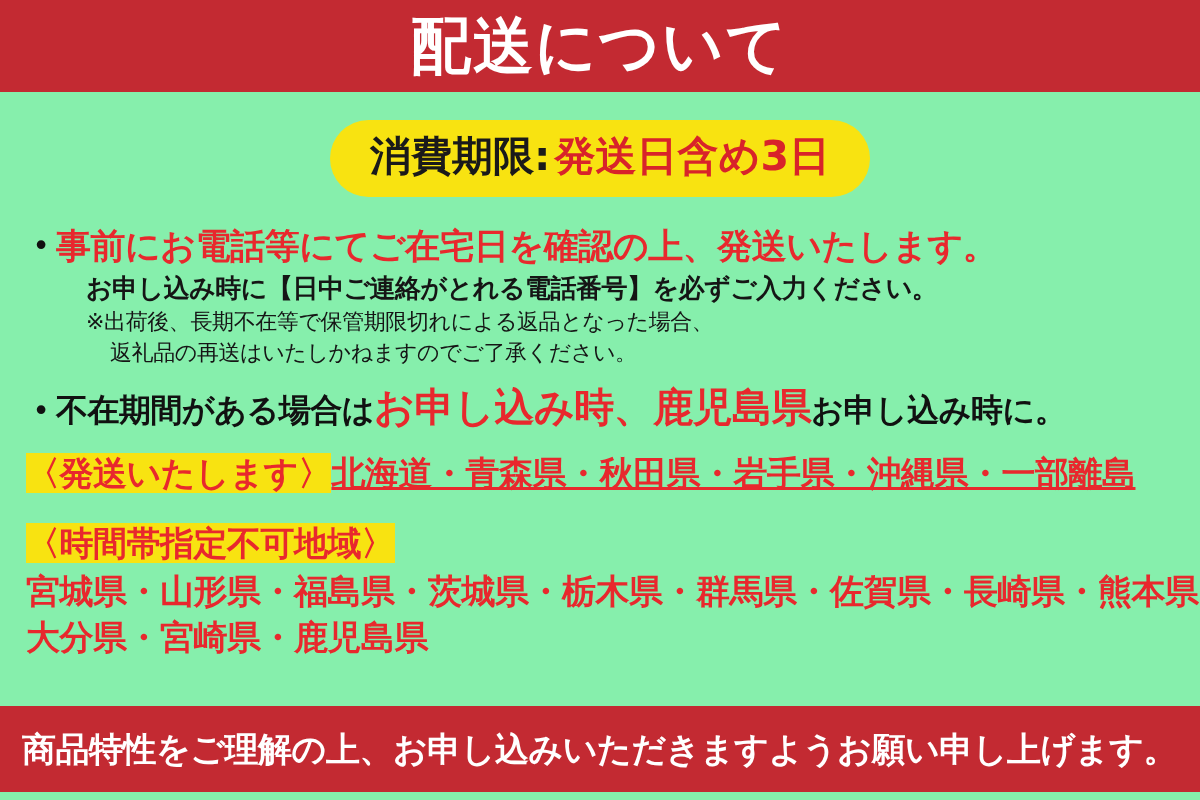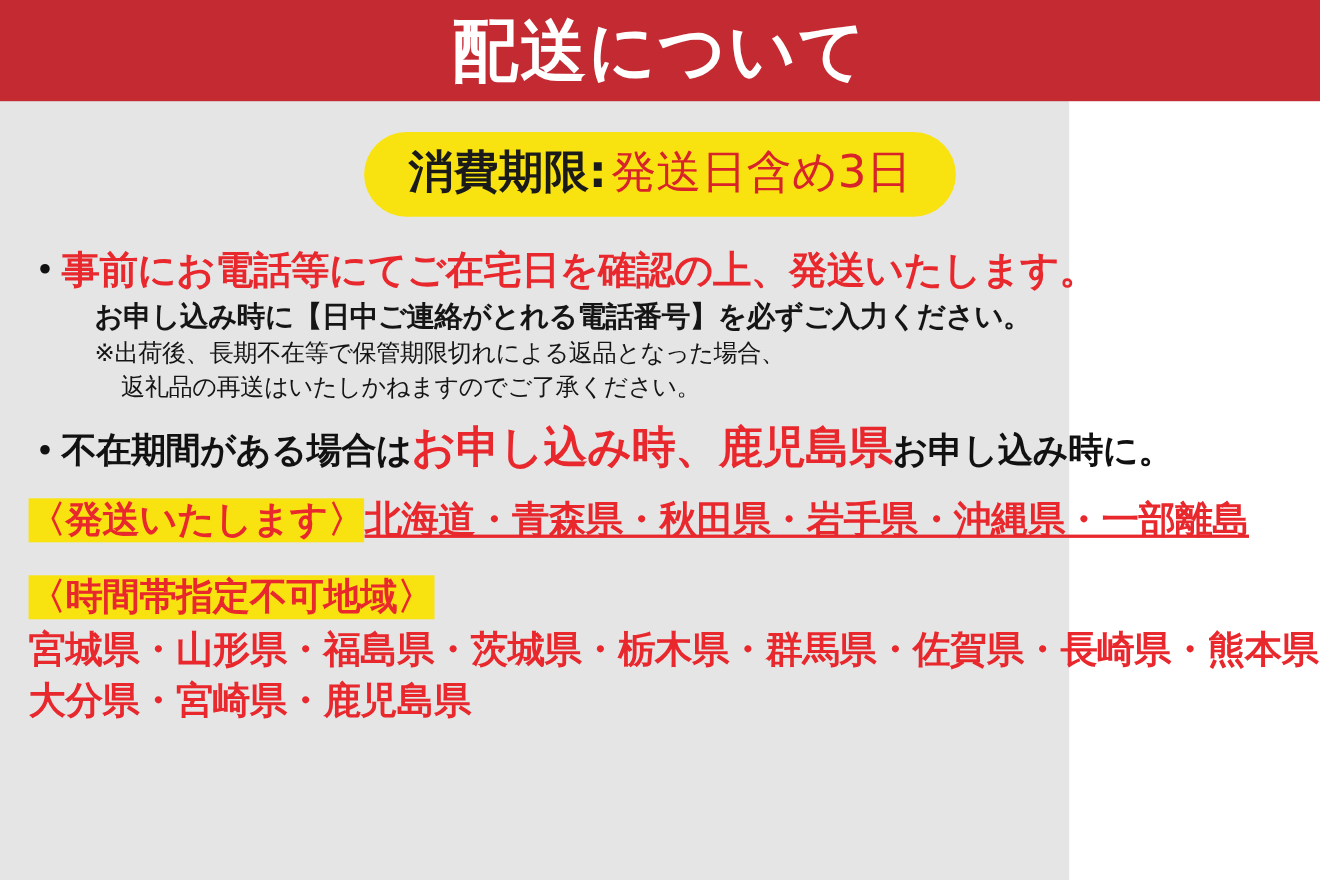--- a/index.html
+++ b/index.html
@@ -9,23 +9,23 @@
   }
   body {
     width: 1200px;
     height: 800px;
     background: #ffffff;
     font-family: "DejaVu Sans", "Liberation Sans", sans-serif;
     overflow: hidden;
   }
   .banner {
     position: relative;
-    width: 972px;
+    width: 1200px;
     height: 800px;
-    background: #e5e5e5;
+    background: #86efac;
     box-sizing: border-box;
   }
 
   
   .header-bar {
     position: absolute;
     left: 0;
     top: 0;
     width: 1200px;
     height: 92px;
@@ -63,21 +63,21 @@
   }
   .badge-label {
     color: #1a1a1a;
     font-size: 41px;
     font-weight: bold;
     letter-spacing: 0px;
   }
   .badge-value {
     color: #d8232a;
     font-size: 41px;
-    font-weight: normal;
+    font-weight: bold;
     letter-spacing: 0px;
     margin-left: 4px;
   }
 
   
   .body-block {
     position: absolute;
     left: 0;
     top: 224px;
     width: 1200px;
@@ -244,14 +244,17 @@
     </div>
 
     <div class="area-block time">
       <span class="area-head">〈時間帯指定不可地域〉</span>
       <div class="area-list-row">宮城県・山形県・福島県・茨城県・栃木県・群馬県・佐賀県・長崎県・熊本県</div>
       <div class="area-list-row">大分県・宮崎県・鹿児島県</div>
     </div>
 
   </div>
 
+  <div class="footer-bar">
+    <div class="footer-text">商品特性をご理解の上、お申し込みいただきますようお願い申し上げます。</div>
+  </div>
 
 </div>
 
 </body></html>

